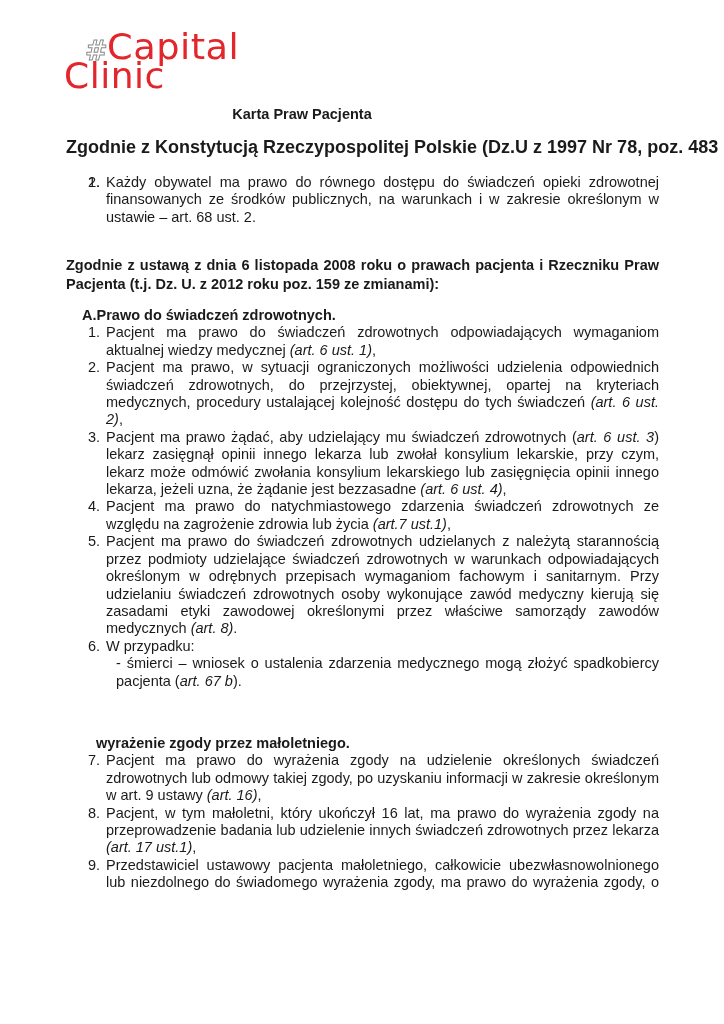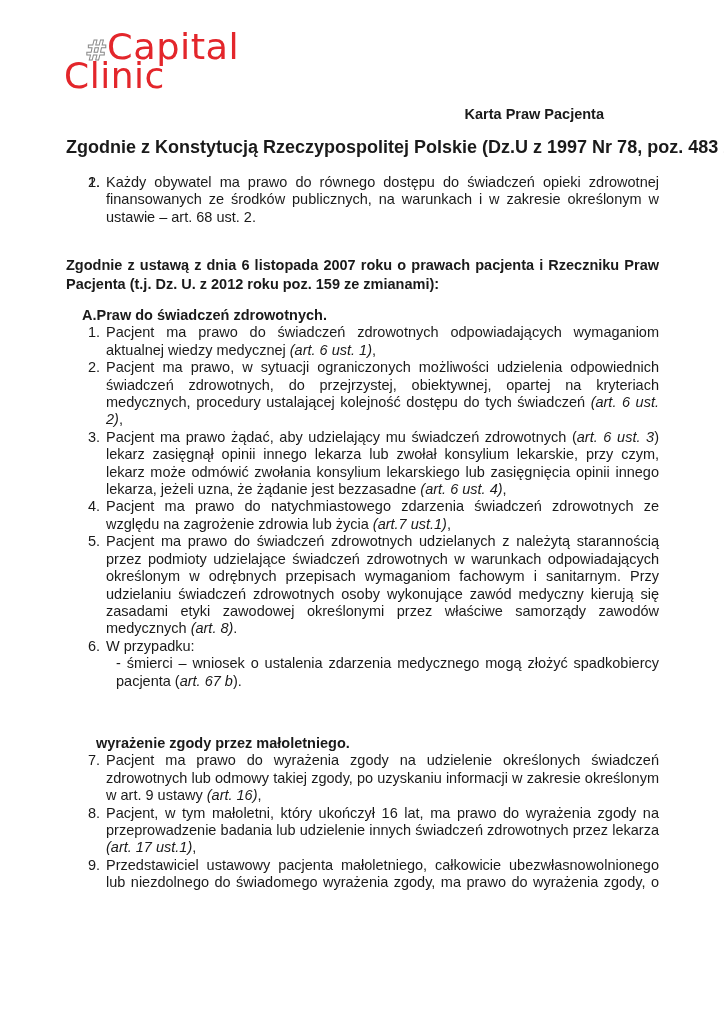--- a/index.html
+++ b/index.html
@@ -16,21 +16,21 @@
   .logo .capital {
     position: absolute; left: 43px; top: -5px; font-size: 36px; line-height: 36px;
     color: #e3262b; font-family: "DejaVu Sans", sans-serif; letter-spacing: 0.5px;
     transform: scaleX(1.02); transform-origin: left;
   }
   .logo .clinic {
     position: absolute; left: 0px; top: 24px; font-size: 36px; line-height: 36px;
     color: #e3262b; font-family: "DejaVu Sans", sans-serif; letter-spacing: 0.5px;
   }
   .title {
-    position: absolute; left: 0; width: 604px; top: 105px; text-align: right;
+    position: absolute; left: 0; width: 604px; top: 105px; text-align: center;
     font-weight: bold; font-size: 14.5px; line-height: 18px;
   }
   .h-const {
     position: absolute; left: 66px; width: 594px; top: 138px;
     font-weight: bold; font-size: 18px; line-height: 18px; white-space: nowrap;
   }
   .block { position: absolute; left: 66px; width: 593px; font-size: 14.5px; line-height: 17.4px; }
   .item { position: relative; padding-left: 40px; text-align: justify; }
   .item .num { position: absolute; left: 22px; top: 0; }
   .bold-p { font-weight: bold; text-align: justify; }
@@ -54,24 +54,24 @@
 <div class="block" style="top:174px;">
   <div class="item">
     <span class="num">1.</span>
   </div>
   <div class="item">
     <span class="num">2.</span>
     <span>Każdy obywatel ma prawo do równego dostępu do świadczeń opieki zdrowotnej finansowanych ze środków publicznych, na warunkach i w zakresie określonym w ustawie – art. 68 ust. 2.</span>
   </div>
 </div>
 
-<div class="block bold-p" style="top:256px; line-height:18.5px;">Zgodnie z ustawą z dnia 6 listopada 2007 roku o prawach pacjenta i Rzeczniku Praw Pacjenta (t.j. Dz. U. z 2012 roku poz. 159 ze zmianami):</div>
+<div class="block bold-p" style="top:256px; line-height:18.5px;">Zgodnie z ustawą z dnia 6 listopada 2008 roku o prawach pacjenta i Rzeczniku Praw Pacjenta (t.j. Dz. U. z 2012 roku poz. 159 ze zmianami):</div>
 
 <div class="block" style="top:307px;">
-  <div class="sec-head">A.Praw do świadczeń zdrowotnych.</div>
+  <div class="sec-head">A.Prawo do świadczeń zdrowotnych.</div>
 
   <div class="item">
     <span class="num">1.</span>
     <span>Pacjent ma prawo do świadczeń zdrowotnych odpowiadających wymaganiom aktualnej wiedzy medycznej </span><i>(art. 6 ust. 1)</i><span>,</span>
   </div>
   <div class="item">
     <span class="num">2.</span>
     <span>Pacjent ma prawo, w sytuacji ograniczonych możliwości udzielenia odpowiednich świadczeń zdrowotnych, do przejrzystej, obiektywnej, opartej na kryteriach medycznych, procedury ustalającej kolejność dostępu do tych świadczeń </span><i>(art. 6 ust. 2)</i><span>,</span>
   </div>
   <div class="item">

